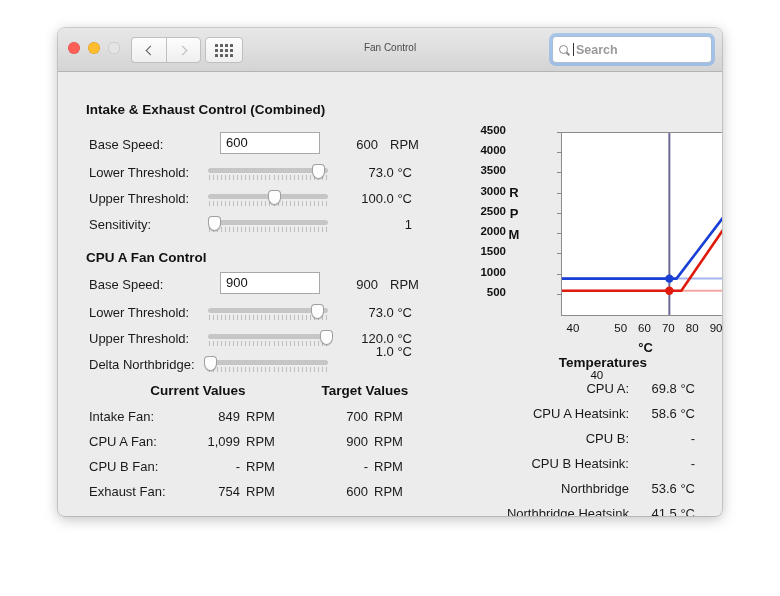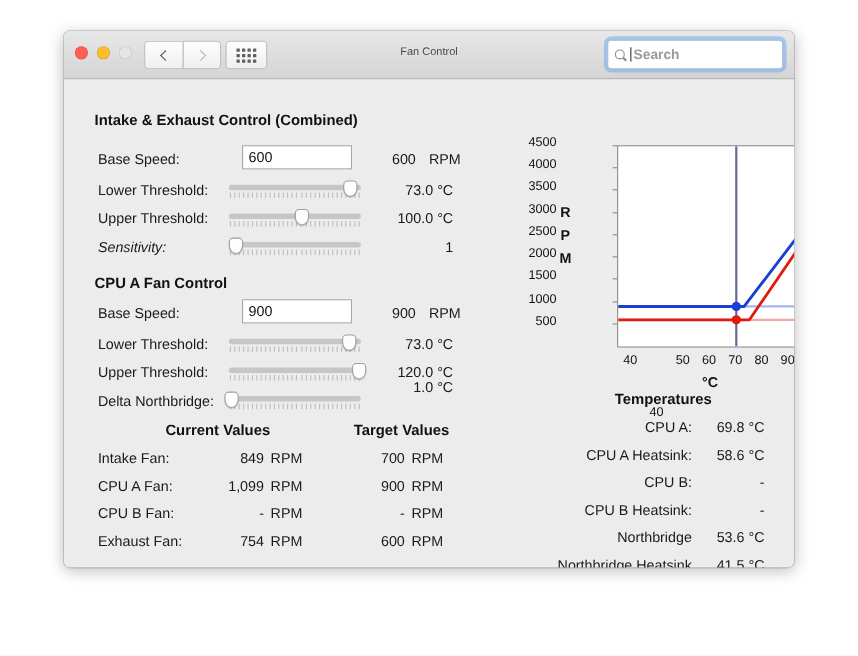--- a/index.html
+++ b/index.html
@@ -116,21 +116,21 @@
     border-radius:4px 4px 50% 50%;
     box-shadow:0 1px 1px rgba(0,0,0,.12);
   }
 
   
   #chart { position:absolute; left:445px; top:50px; width:235px; height:205px; }
   #plot {
     position:absolute; left:58px; top:10px; width:169px; height:184px;
     background:#fff; border:1px solid #8b8b8b;
   }
-  .ylab { position:absolute; right:232px; font-size:11.5px; color:#111; text-align:right; width:34px; }
+  .ylab { position:absolute; right:232px; font-size:11.5px; color:#111; text-align:right; width:34px;font-weight:bold; }
   .ytick { position:absolute; left:54px; width:4px; height:1px; background:#8b8b8b; }
   .xlab { position:absolute; font-size:11.5px; color:#111; width:22px; text-align:center; }
   #rpmWord { position:absolute; left:0px; top:60px; width:22px;
              font-size:13px; font-weight:bold; color:#111; text-align:center; line-height:21px; }
   #degC { position:absolute; left:58px; width:169px; text-align:center; top:218px;
           font-size:13px; font-weight:bold; color:#111; }
 </style>
 </head>
 <body>
 
@@ -261,21 +261,21 @@
           <i></i>
           <i></i>
           <i></i>
           <i></i>
           <i></i>
         </div>
       <div class="knob" style="left:55%"></div>
     </div>
     <div class="val r" style="left:272px; width:82px; top:119px;">100.0 °C</div>
 
-    <div class="lbl" style="left:31px; top:145px;font-style:italic;">Sensitivity:</div>
+    <div class="lbl" style="left:31px; top:145px;">Sensitivity:</div>
     <div class="slider" style="left:150px; top:143px;">
       <div class="track"></div>
       <div class="ticks">
           <i></i>
           <i></i>
           <i></i>
           <i></i>
           <i></i>
           <i></i>
           <i></i>

